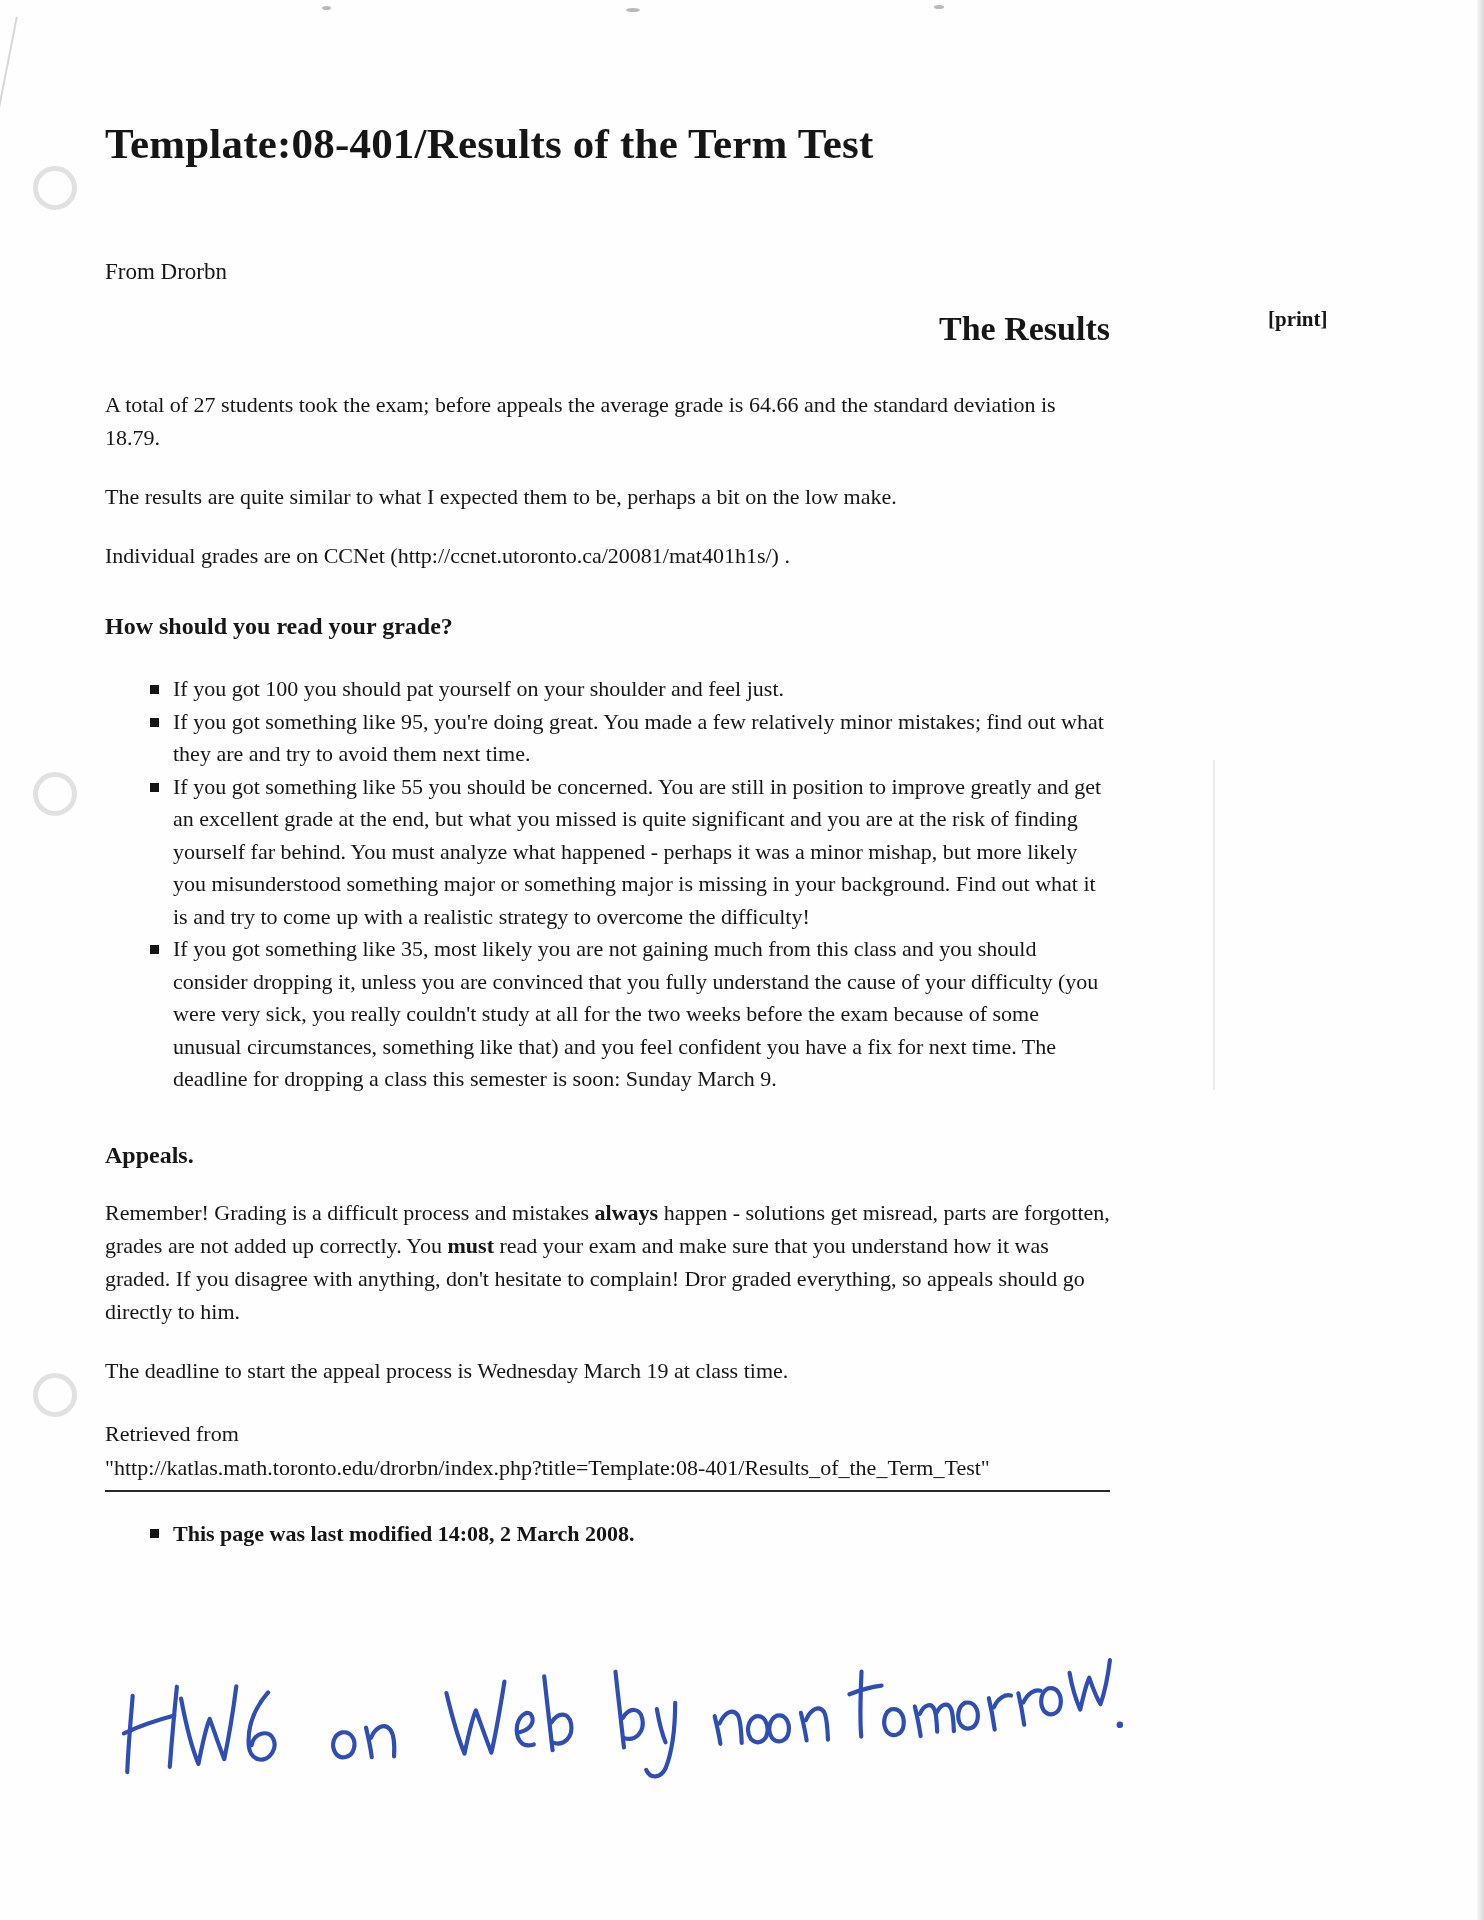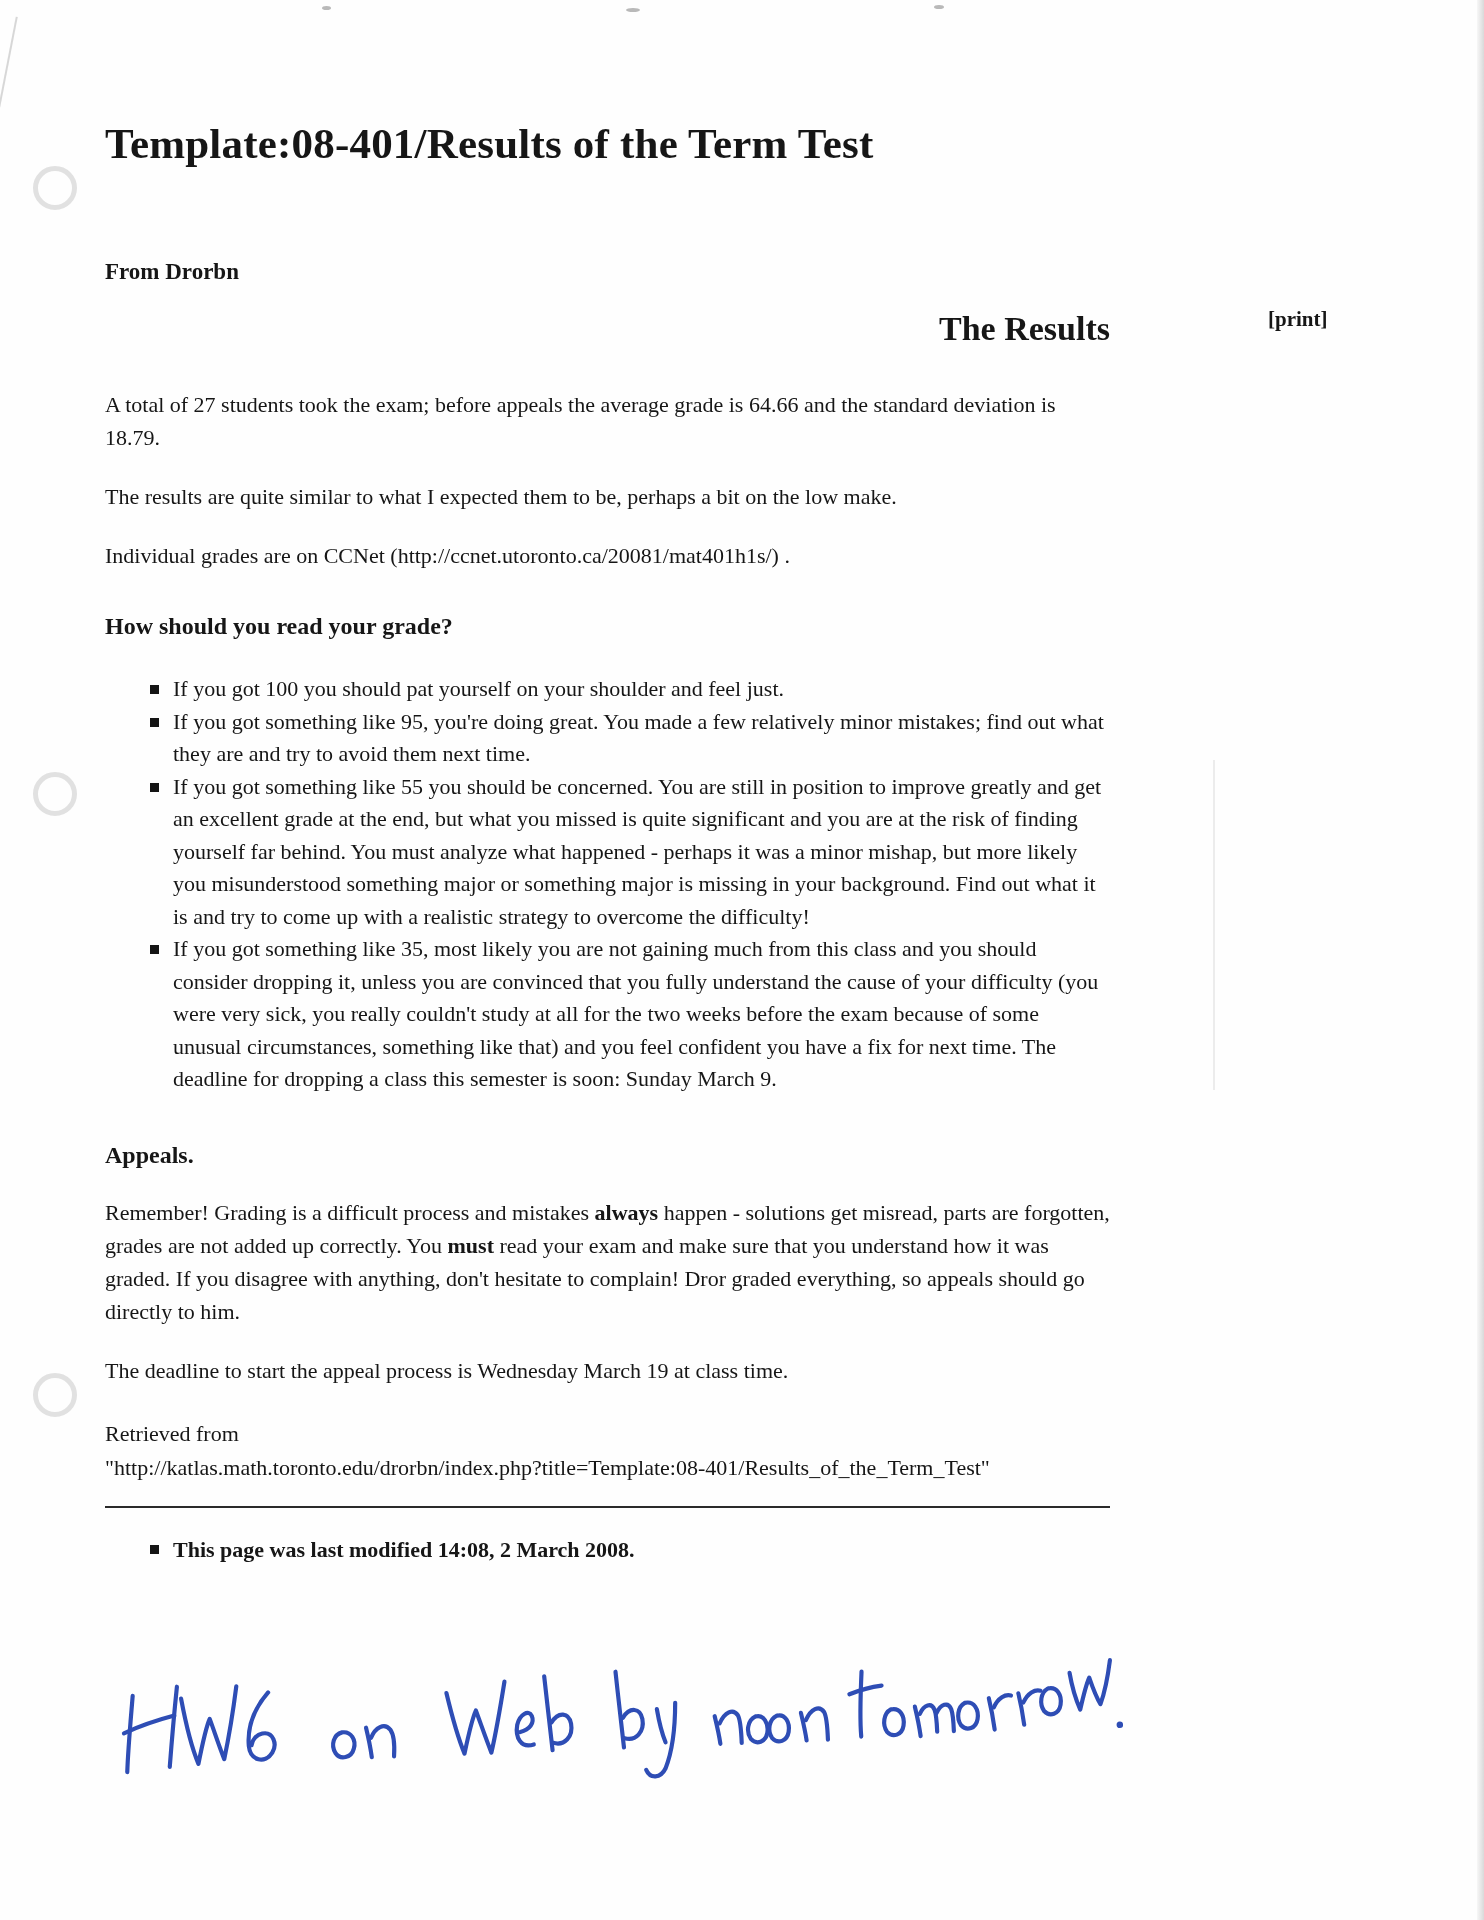--- a/index.html
+++ b/index.html
@@ -20,34 +20,34 @@
   .speck.s2{left:626px;top:8px;width:14px;height:4px;}
   .speck.s3{left:934px;top:5px;width:10px;height:4px;}
   .punch-hole{position:absolute;left:33px;width:34px;height:34px;border:5px solid #dadada;border-radius:50%;background:transparent;opacity:.8;}
   .hole1{top:166px;}
   .hole2{top:772px;}
   .hole3{top:1373px;}
 
   
   .content{position:relative;margin:0 0 0 105px;width:1005px;padding-top:118px;}
   h1.doc-title{margin:0;font-size:43px;line-height:52px;font-weight:bold;letter-spacing:.2px;}
-  .from-line{margin:88px 0 0 0;font-size:23px;font-weight:bold;line-height:28px;}
+  .from-line{margin:88px 0 0 0;font-size:23px;font-weight:normal;line-height:28px;}
   h2.section-title{margin:22px 0 0 0;font-size:34px;line-height:42px;font-weight:bold;text-align:right;}
   .print-label{position:absolute;left:1268px;top:307px;font-size:21px;font-weight:bold;color:#161616;}
   p.body-text{margin:26px 0 0 0;font-size:22px;line-height:33px;}
   p.first-after-heading{margin-top:38px;}
   h3.sub-heading{margin:39px 0 0 0;font-size:24px;line-height:30px;font-weight:bold;}
   h3.appeals-heading{margin:44px 0 0 0;}
   ul.grade-list{margin:32px 0 0 0;padding:0 0 0 45px;list-style:none;}
   ul.grade-list li{position:relative;padding-left:23px;font-size:22px;line-height:32.5px;max-width:935px;}
   ul.grade-list li::before{content:"";position:absolute;left:0;top:12px;width:9px;height:9px;background:#141414;}
   .remember-para{margin-top:21px;}
   .bold-word{font-weight:bold;}
   .deadline-para{margin-top:47px;}
-  .retrieved-block{margin:30px 0 0 0;font-size:22px;line-height:34px;border-bottom:2px solid #2a2a2a;padding-bottom:21px;max-width:1005px;}
+  .retrieved-block{margin:30px 0 0 0;font-size:22px;line-height:34px;border-bottom:2px solid #2a2a2a;padding-bottom:5px;max-width:1005px;}
   .retrieved-label{display:block;}
   .source-url{display:block;}
   ul.modified-list{margin:26px 0 0 0;padding:0 0 0 45px;list-style:none;font-weight:bold;}
   ul.modified-list li{position:relative;padding-left:23px;font-size:22px;line-height:32px;}
   ul.modified-list li::before{content:"";position:absolute;left:0;top:11px;width:9px;height:9px;background:#141414;}
 
   
   .handwriting{position:absolute;left:124px;top:1668px;width:1002px;height:140px;transform:rotate(-2.2deg);transform-origin:0 100%;}
   .handwriting svg{width:100%;height:100%;}
   .sr-only{position:absolute;width:1px;height:1px;overflow:hidden;clip:rect(0 0 0 0);white-space:nowrap;}

